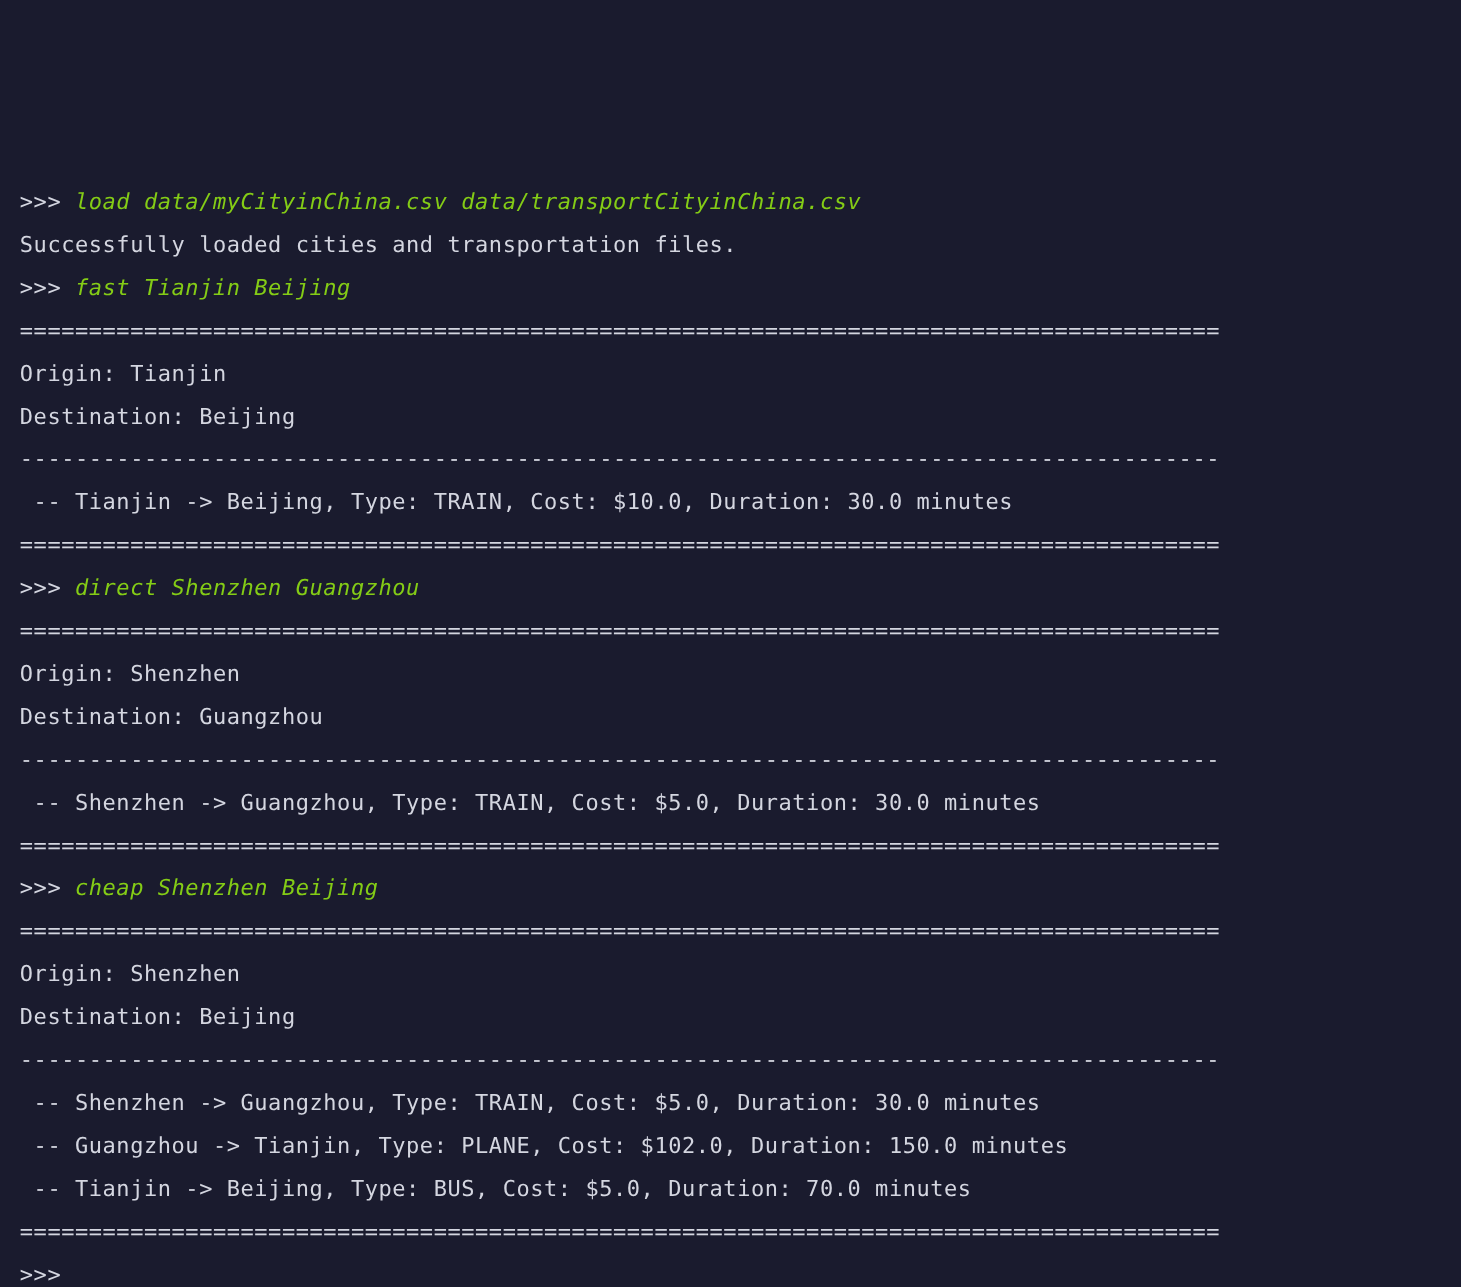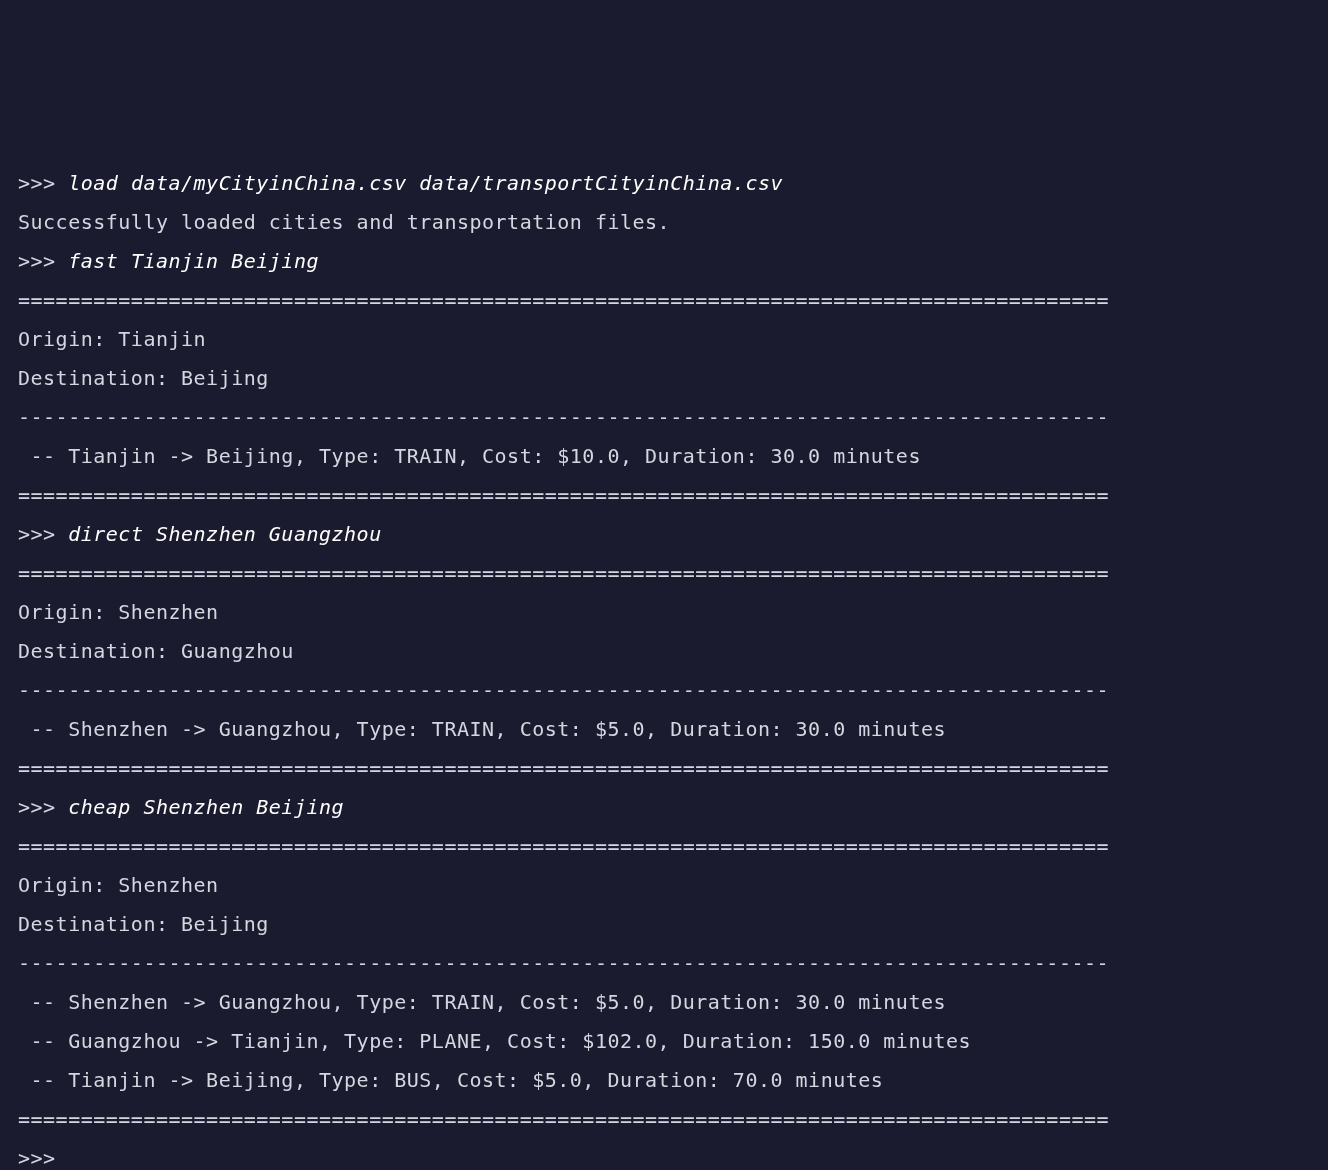--- a/index.html
+++ b/index.html
@@ -10,21 +10,21 @@
     font-size: 20px;
     line-height: 1.95;
     padding: 8px 18px;
     letter-spacing: 0.5px;
     white-space: pre;
     overflow: hidden;
     width: 1328px;
     height: 1170px;
   }
   .prompt { color: #d4d6e0; }
-  .cmd { color: #ffffff; font-style: italic; }
+  .cmd { color: #84cc16; font-style: italic; }
   .line { display: block; }
 </style>
 </head>
 <body>
 
 
 
 <span class="line"><span class="prompt">&gt;&gt;&gt; </span><span class="cmd">load data/myCityinChina.csv data/transportCityinChina.csv</span></span><span class="line">Successfully loaded cities and transportation files.</span><span class="line"><span class="prompt">&gt;&gt;&gt; </span><span class="cmd">fast Tianjin Beijing</span></span><span class="line">=======================================================================================</span><span class="line">Origin: Tianjin</span><span class="line">Destination: Beijing</span><span class="line">---------------------------------------------------------------------------------------</span><span class="line"> -- Tianjin -&gt; Beijing, Type: TRAIN, Cost: $10.0, Duration: 30.0 minutes</span><span class="line">=======================================================================================</span><span class="line"><span class="prompt">&gt;&gt;&gt; </span><span class="cmd">direct Shenzhen Guangzhou</span></span><span class="line">=======================================================================================</span><span class="line">Origin: Shenzhen</span><span class="line">Destination: Guangzhou</span><span class="line">---------------------------------------------------------------------------------------</span><span class="line"> -- Shenzhen -&gt; Guangzhou, Type: TRAIN, Cost: $5.0, Duration: 30.0 minutes</span><span class="line">=======================================================================================</span><span class="line"><span class="prompt">&gt;&gt;&gt; </span><span class="cmd">cheap Shenzhen Beijing</span></span><span class="line">=======================================================================================</span><span class="line">Origin: Shenzhen</span><span class="line">Destination: Beijing</span><span class="line">---------------------------------------------------------------------------------------</span><span class="line"> -- Shenzhen -&gt; Guangzhou, Type: TRAIN, Cost: $5.0, Duration: 30.0 minutes</span><span class="line"> -- Guangzhou -&gt; Tianjin, Type: PLANE, Cost: $102.0, Duration: 150.0 minutes</span><span class="line"> -- Tianjin -&gt; Beijing, Type: BUS, Cost: $5.0, Duration: 70.0 minutes</span><span class="line">=======================================================================================</span><span class="line"><span class="prompt">&gt;&gt;&gt; </span><span class="cmd"></span></span>
 
 

